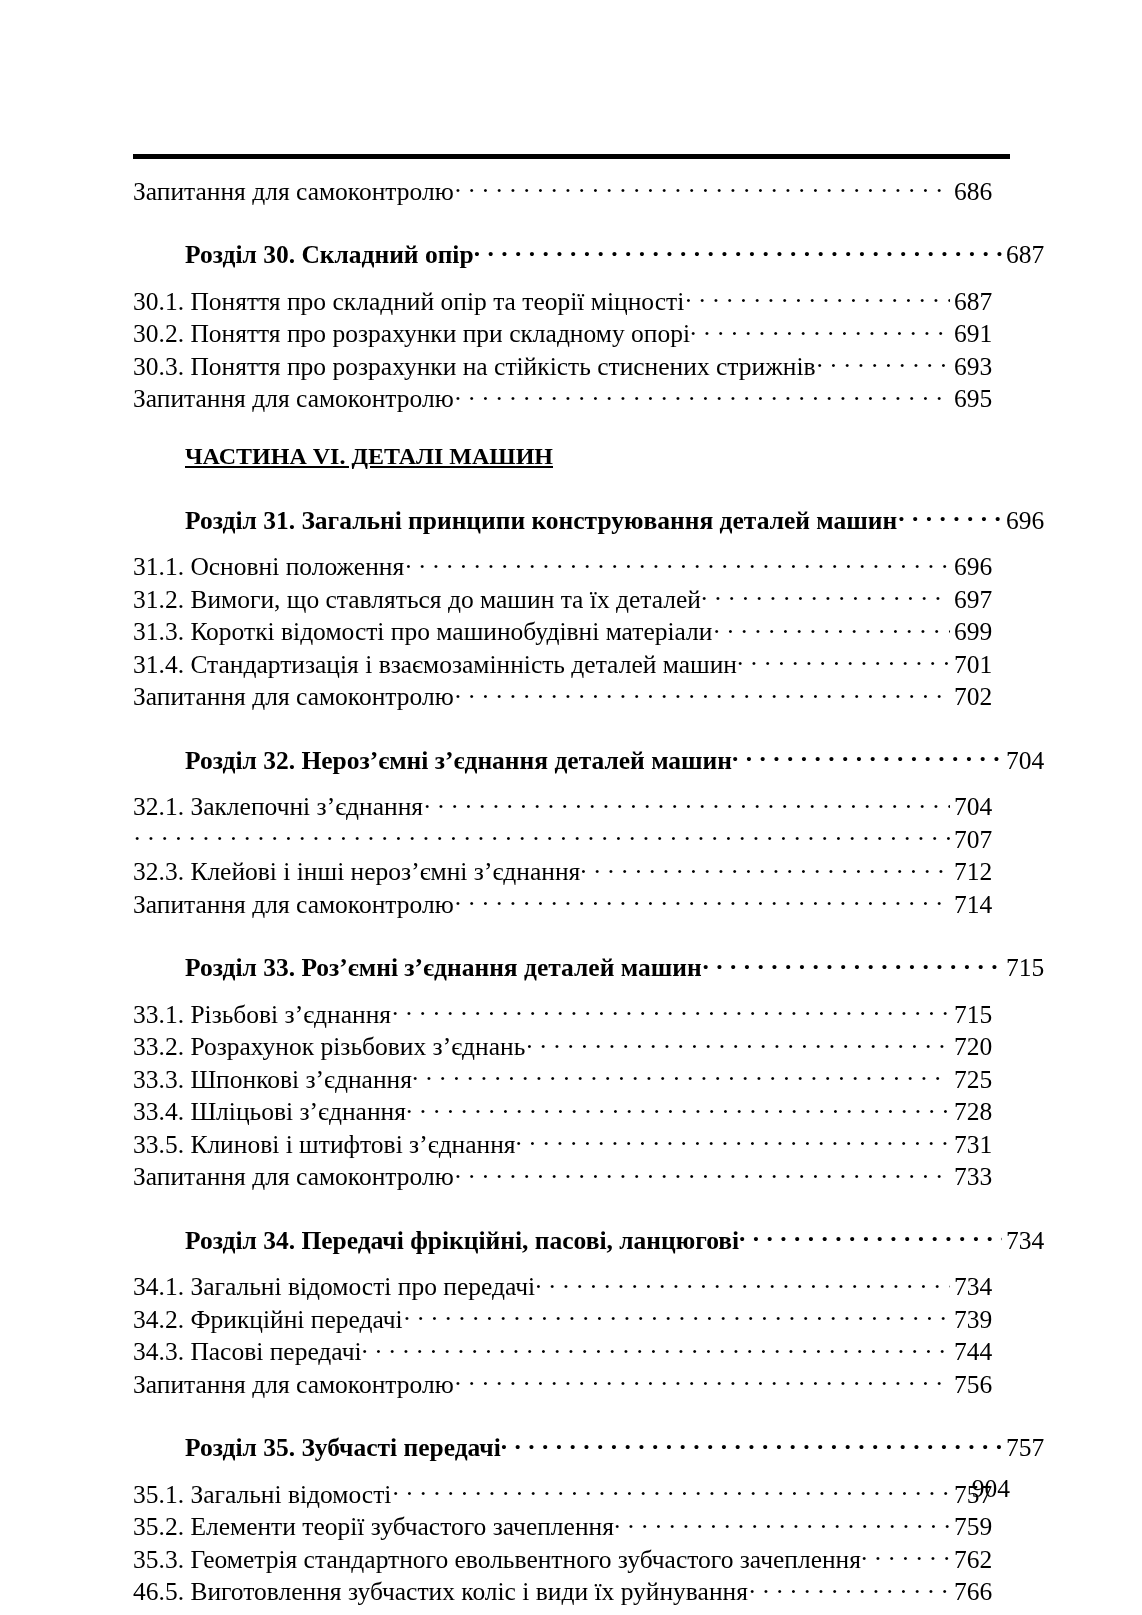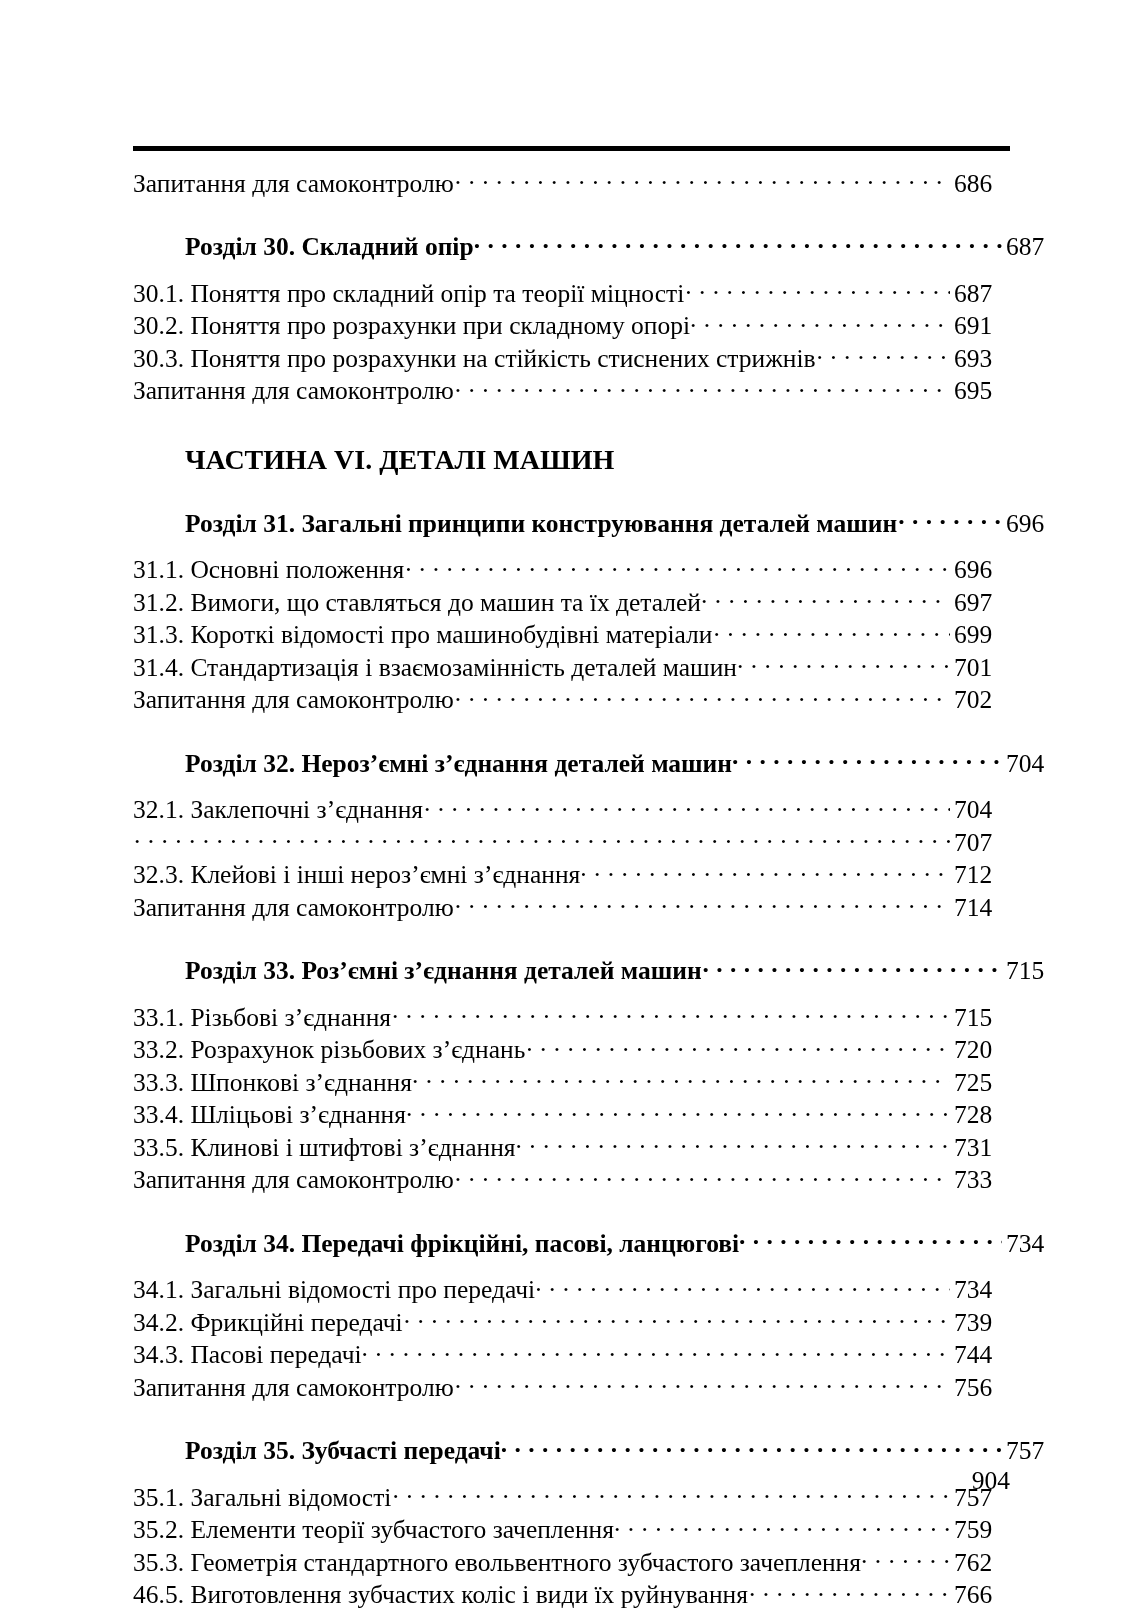--- a/index.html
+++ b/index.html
@@ -13,21 +13,21 @@
     height: 1615px;
     position: relative;
     font-family: "Liberation Serif", "DejaVu Serif", serif;
     color: #000000;
     overflow: hidden;
   }
 
   .page {
     position: absolute;
     left: 133px;
-    top: 0;
+    top: 8px;
     width: 877px;
     height: 1431px;
   }
 
   .top-rule {
     position: absolute;
     left: 0;
     top: 146px;
     width: 877px;
     height: 5px;
@@ -86,26 +86,27 @@
     padding-left: 52px;
     margin-top: 31px;
     margin-bottom: 14px;
   }
   .chapter .pageno { font-weight: normal; }
   .chapter.tight .leader { margin-left: 0; }
 
   
   .part {
     font-weight: bold;
-    font-size: 28px;
+    font-size: 24px;
     line-height: 31px;
     padding-left: 52px;
-    margin-top: 38px;
+    margin-top: 27px;
     margin-bottom: 22px;
     white-space: nowrap;
+    text-decoration: underline;
   }
 
   .folio {
     position: absolute;
     left: 0;
     top: 1466px;
     width: 877px;
     text-align: right;
     font-size: 25.5px;
     line-height: 30px;

